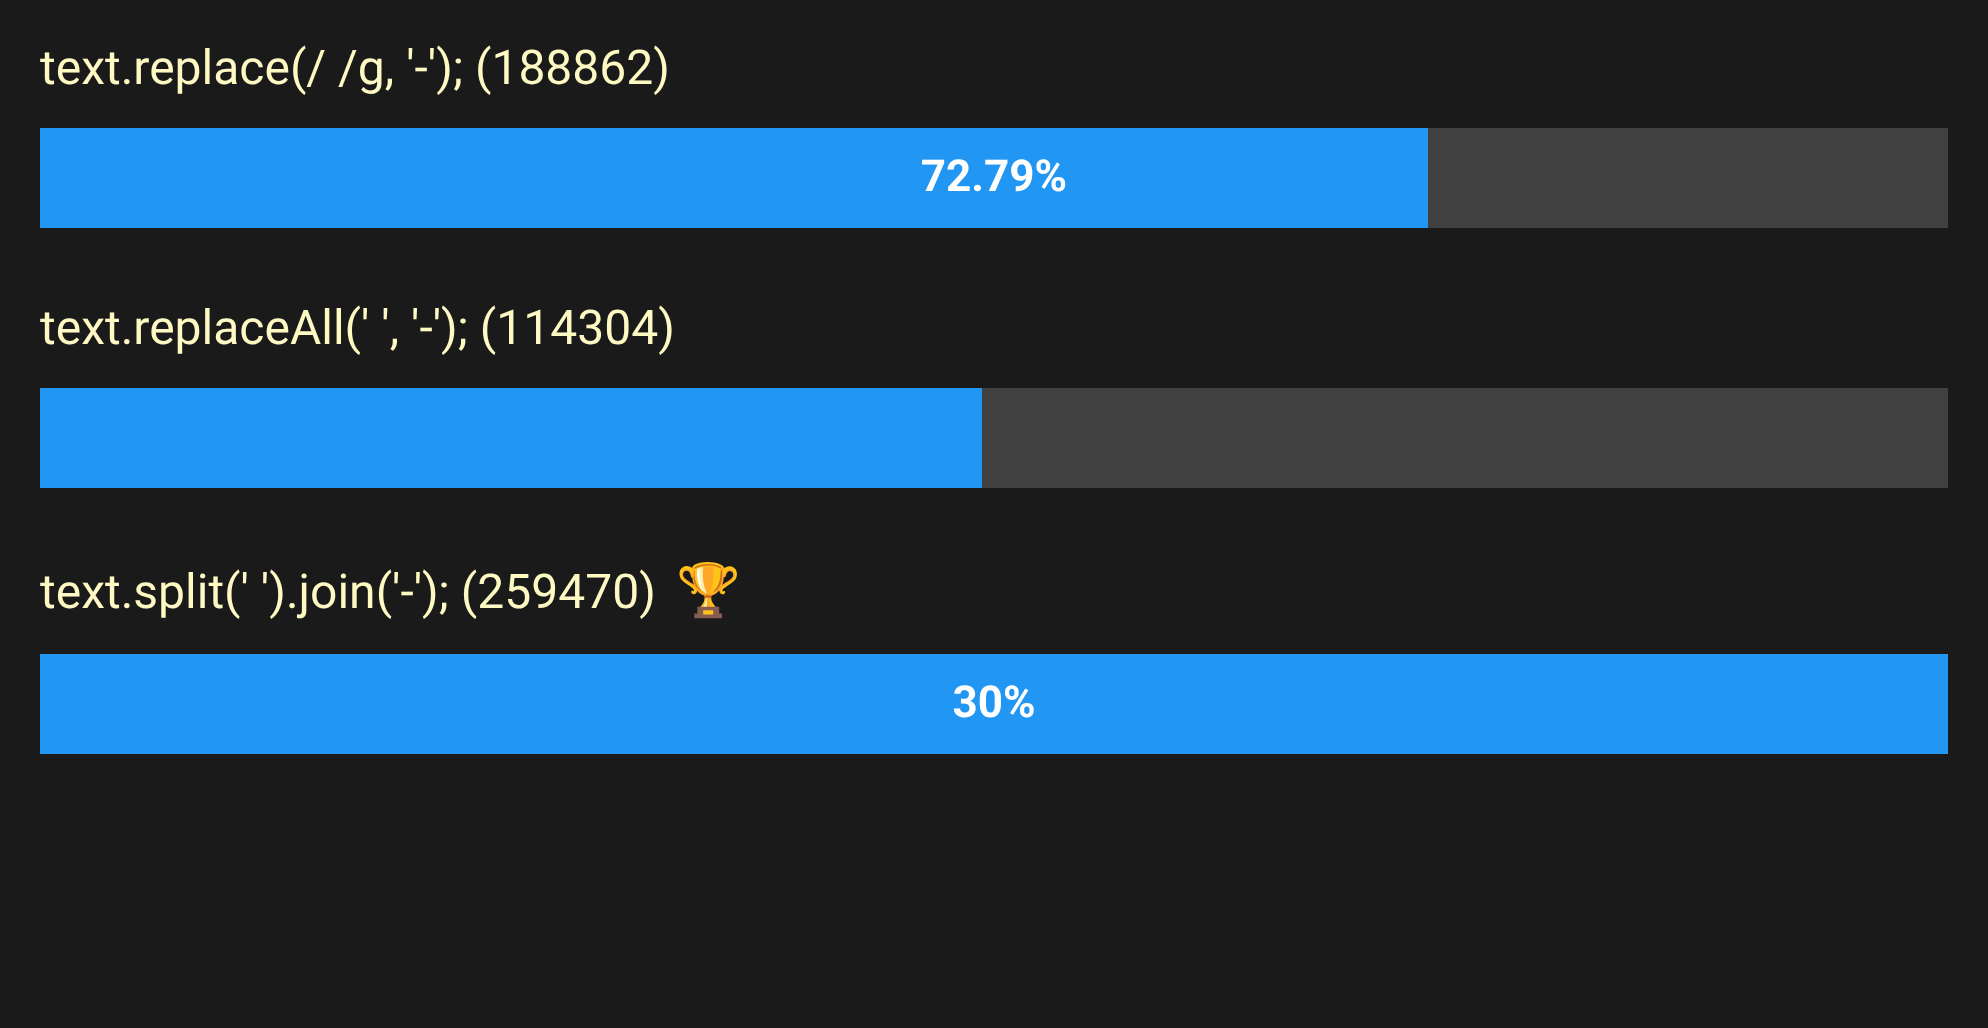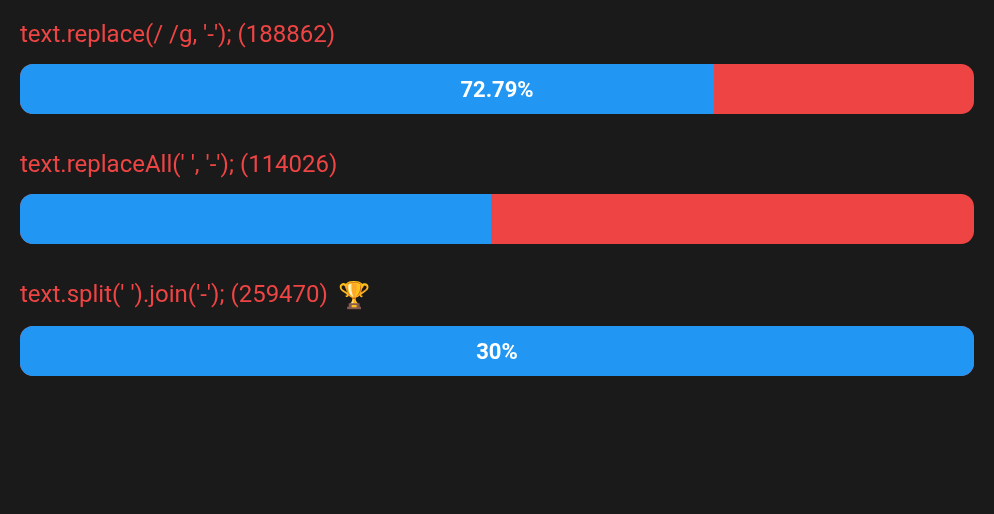--- a/index.html
+++ b/index.html
@@ -13,36 +13,36 @@
       width: 994px;
       height: 514px;
       padding: 20px;
       color: #ffffff;
     }
     .benchmark-item {
       margin-bottom: 36px;
     }
     .benchmark-label {
       font-size: 24px;
-      color: #ef4444;
+      color: #fef9c3;
       margin-bottom: 16px;
       font-weight: 400;
       display: flex;
+      align-items: center;
       gap: 10px;
     }
     .trophy {
       font-size: 26px;
     }
     .progress-bar {
       width: 100%;
       height: 50px;
-      background-color: #ef4444;
+      background-color: #404040;
       position: relative;
       overflow: hidden;
-      border-radius: 13px;
     }
     .progress-fill {
       height: 100%;
       background-color: #2196f3;
       display: flex;
       align-items: center;
       justify-content: center;
       position: relative;
     }
     .progress-text {
@@ -67,21 +67,21 @@
       <span>text.replace(/ /g, '-'); (188862)</span>
     </div>
     <div class="progress-bar">
       <div class="progress-fill" style="width:72.79%"></div>
       <div class="progress-text">72.79%</div>
     </div>
   </div>
 
   <div class="benchmark-item">
     <div class="benchmark-label">
-      <span>text.replaceAll(' ', '-'); (114026)</span>
+      <span>text.replaceAll(' ', '-'); (114304)</span>
     </div>
     <div class="progress-bar">
       <div class="progress-fill" style="width:49.38%"></div>
     </div>
   </div>
 
   <div class="benchmark-item">
     <div class="benchmark-label">
       <span>text.split(' ').join('-'); (259470)</span>
       <span class="trophy">🏆</span>

